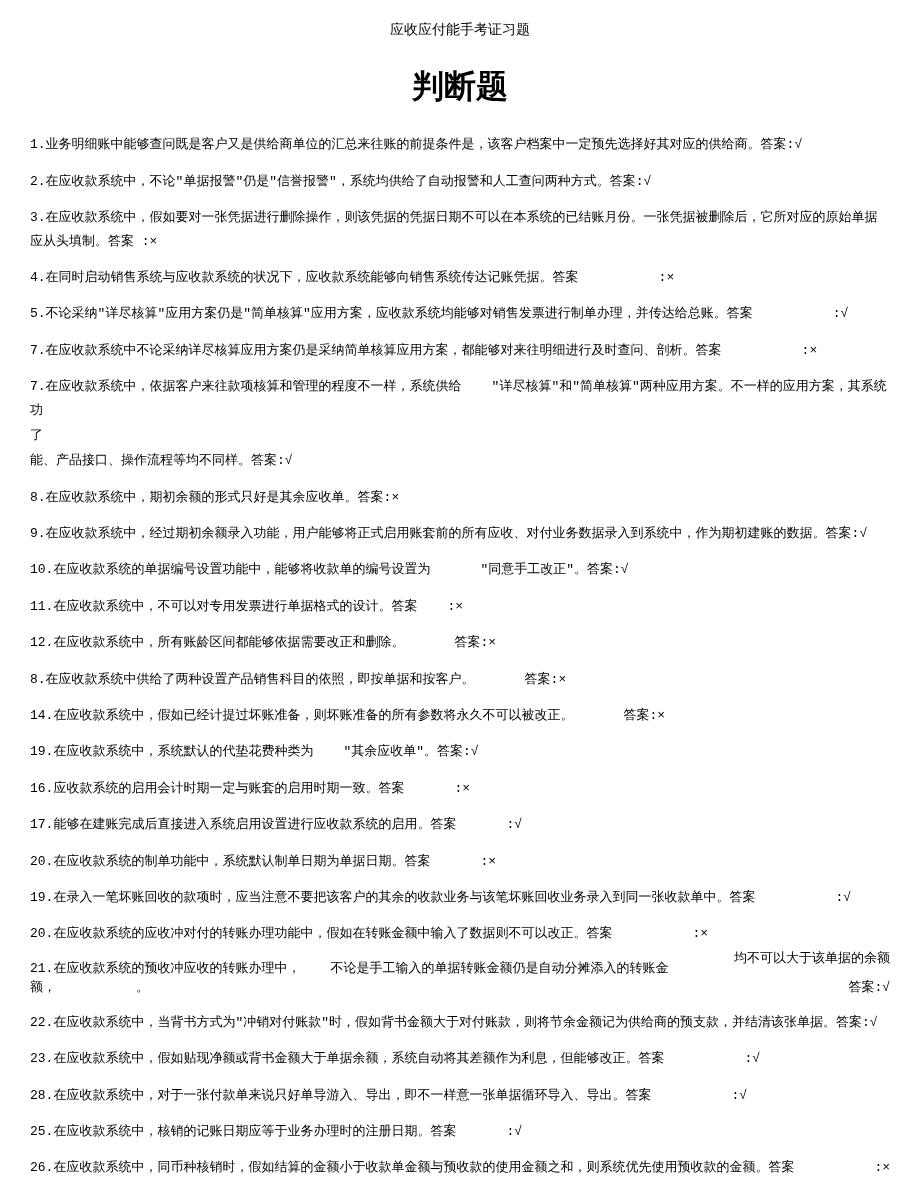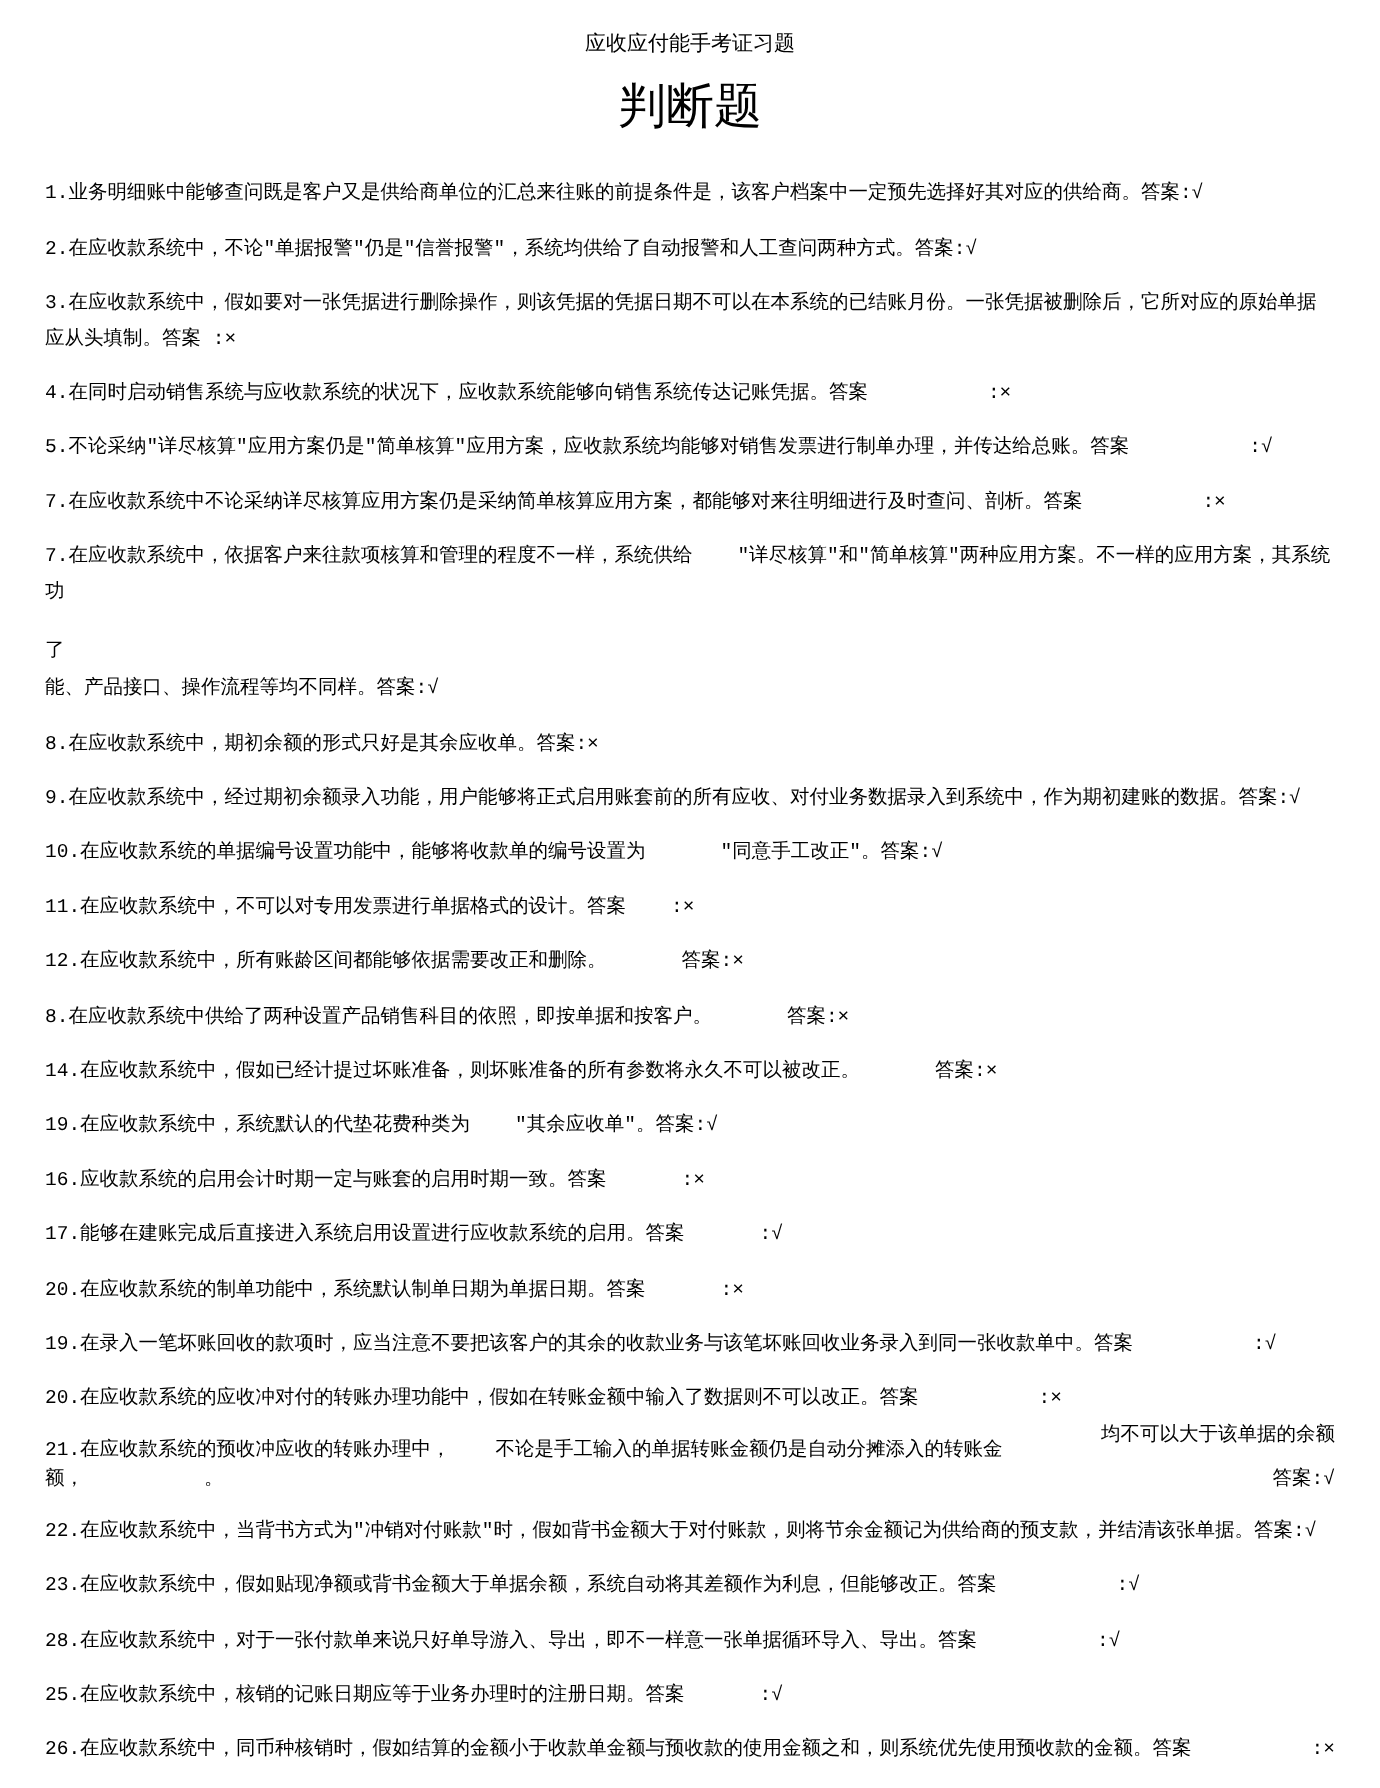--- a/index.html
+++ b/index.html
@@ -9,27 +9,27 @@
       background: #fff;
       width: 920px;
       margin: 0 auto;
       padding: 20px 30px;
       line-height: 1.4;
       box-sizing: border-box;
     }
     .subtitle {
       text-align: center;
       font-size: 14px;
-      margin-bottom: 8px;
+      margin-bottom: 24px;
     }
     .main-title {
       text-align: center;
       font-size: 32px;
       margin: 8px 0 25px 0;
-      font-weight: normal;
+      font-weight: bold;
     }
     .question-line {
       margin-bottom: 13px;
       line-height: 1.8;
       font-family: Liberation Mono, monospace;
     }
     .gap {
       display: inline-block;
       width: 30px;
     }
@@ -53,21 +53,21 @@
 <div class="question-line">3.在应收款系统中，假如要对一张凭据进行删除操作，则该凭据的凭据日期不可以在本系统的已结账月份。一张凭据被删除后，它所对应的原始单据应从头填制。答案      :×</div>
 <div class="question-line">
   <span>4.在同时启动销售系统与应收款系统的状况下，应收款系统能够向销售系统传达记账凭据。答案</span><span class="gap-xl"></span><span>:×</span>
 </div>
 <div class="question-line">
   <span>5.不论采纳"详尽核算"应用方案仍是"简单核算"应用方案，应收款系统均能够对销售发票进行制单办理，并传达给总账。答案</span><span class="gap-xl"></span><span>:√</span>
 </div>
 <div class="question-line">
   <span>7.在应收款系统中不论采纳详尽核算应用方案仍是采纳简单核算应用方案，都能够对来往明细进行及时查问、剖析。答案</span><span class="gap-xl"></span><span>:×</span>
 </div>
-<div class="question-line" style="margin-bottom:16px;">
+<div class="question-line" style="margin-bottom:2px;">
   <span>7.在应收款系统中，依据客户来往款项核算和管理的程度不一样，系统供给</span><span class="gap"></span><span>"详尽核算"和"简单核算"两种应用方案。不一样的应用方案，其系统功</span>
 </div>
 <div class="question-line" style="margin-bottom:2px;">了</div>
 <div class="question-line">能、产品接口、操作流程等均不同样。答案:√</div>
 <div class="question-line">8.在应收款系统中，期初余额的形式只好是其余应收单。答案:×</div>
 <div class="question-line">9.在应收款系统中，经过期初余额录入功能，用户能够将正式启用账套前的所有应收、对付业务数据录入到系统中，作为期初建账的数据。答案:√</div>
 <div class="question-line">
   <span>10.在应收款系统的单据编号设置功能中，能够将收款单的编号设置为</span><span class="gap-lg"></span><span>"同意手工改正"。答案:√</span>
 </div>
 <div class="question-line">

